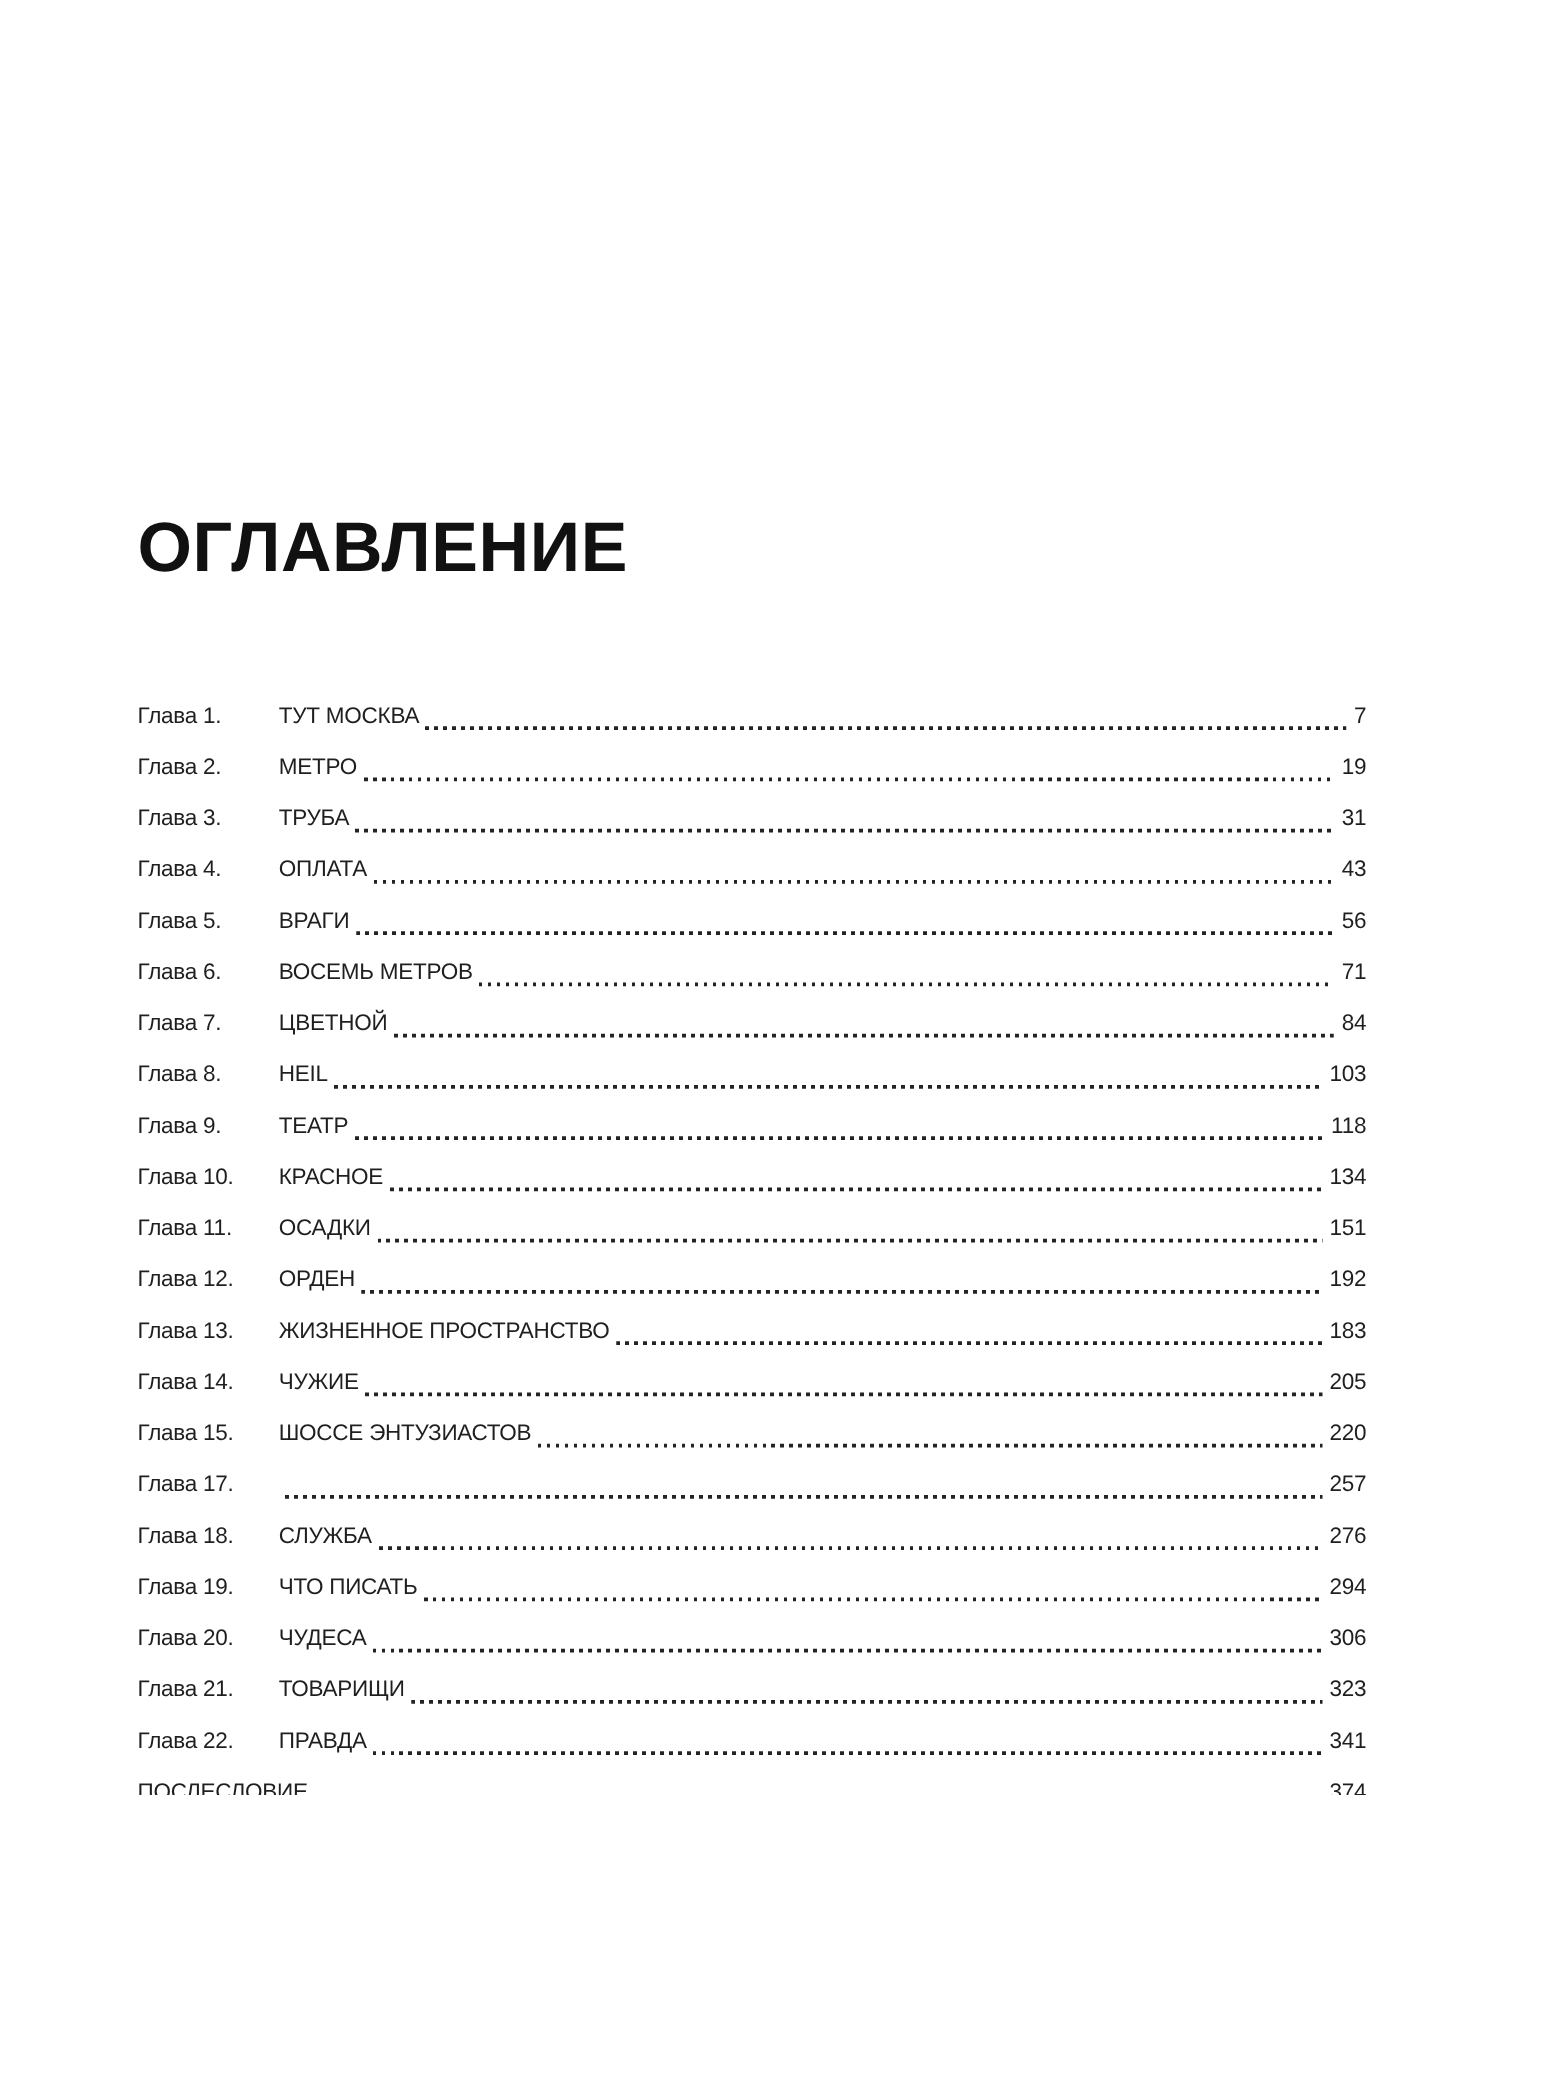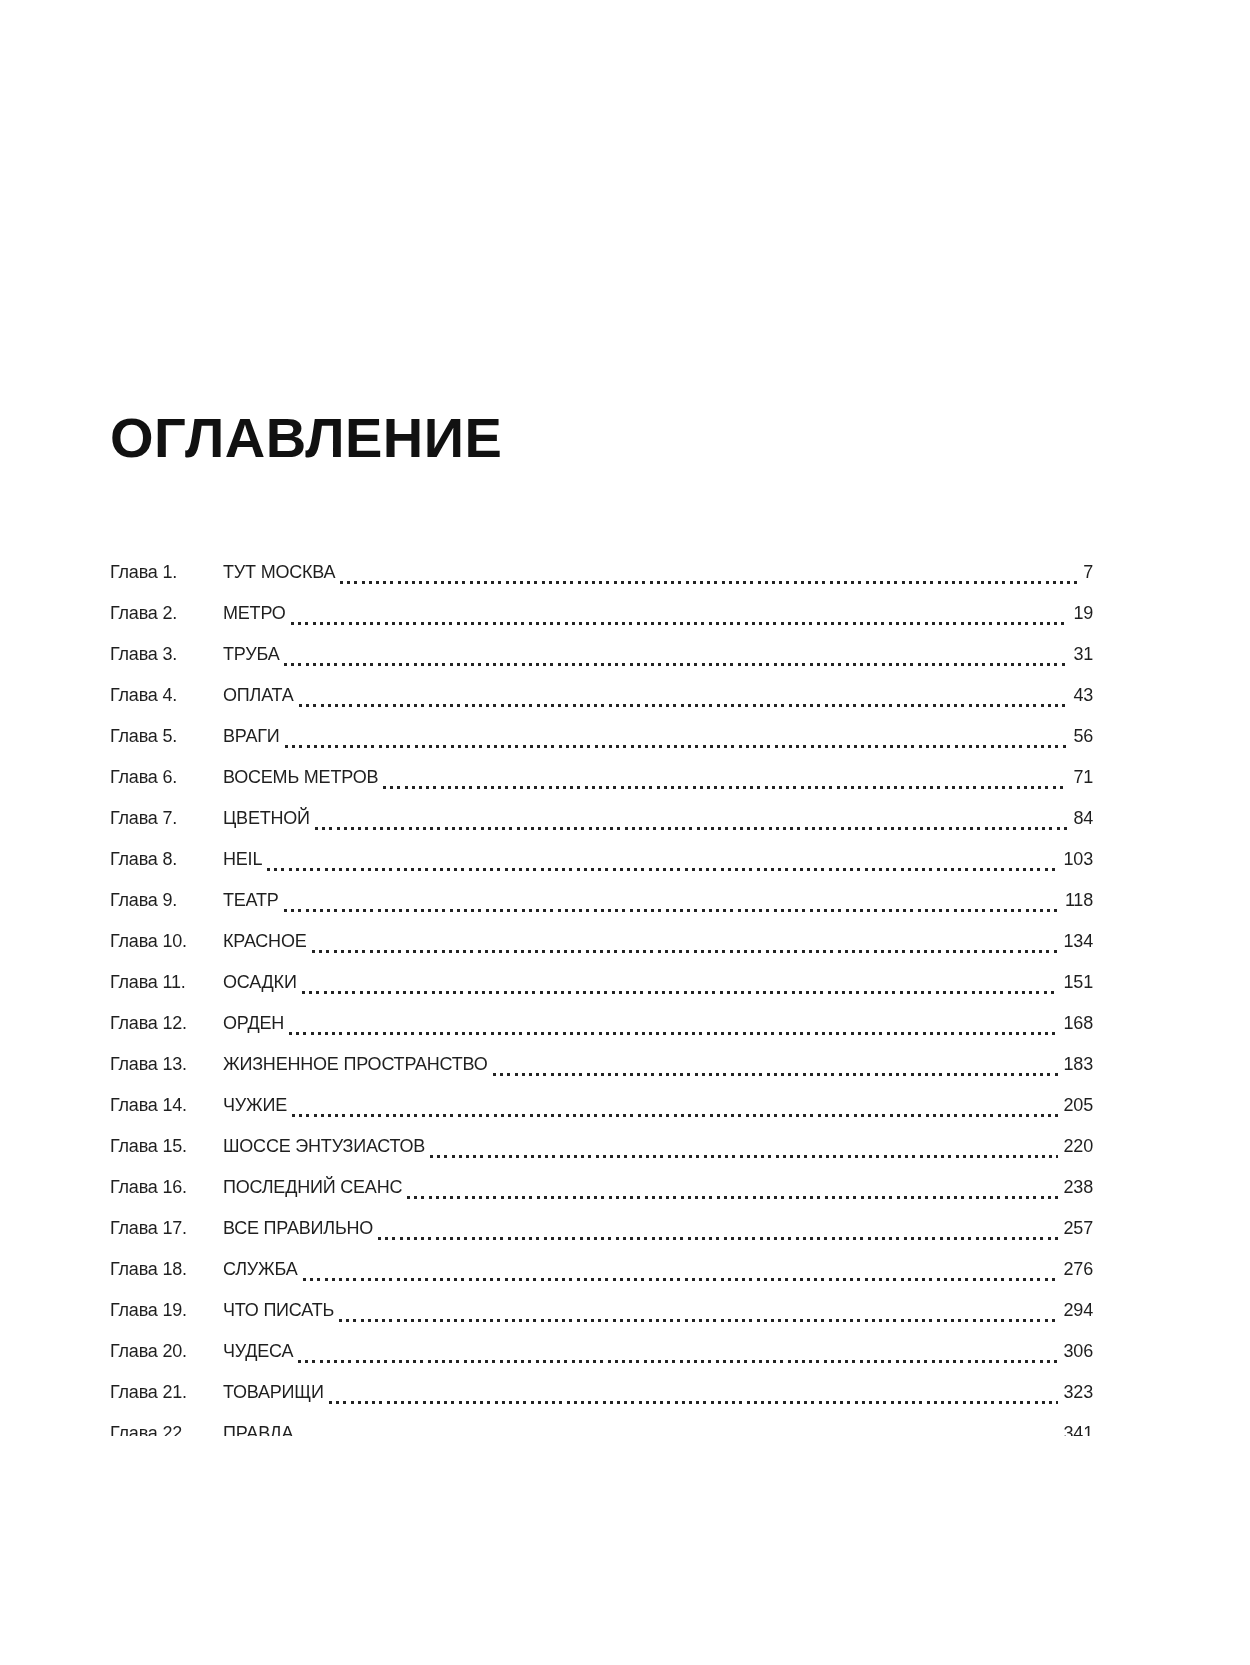--- a/index.html
+++ b/index.html
@@ -164,21 +164,21 @@
     <span class="toc-label">Глава 11.</span>
     <span class="toc-title">ОСАДКИ</span>
     <span class="toc-leader"></span>
     <span class="toc-page">151</span>
   </div>
 
   <div class="toc-row">
     <span class="toc-label">Глава 12.</span>
     <span class="toc-title">ОРДЕН</span>
     <span class="toc-leader"></span>
-    <span class="toc-page">168</span>
+    <span class="toc-page">192</span>
   </div>
 
   <div class="toc-row">
     <span class="toc-label">Глава 13.</span>
     <span class="toc-title">ЖИЗНЕННОЕ ПРОСТРАНСТВО</span>
     <span class="toc-leader"></span>
     <span class="toc-page">183</span>
   </div>
 
   <div class="toc-row">
@@ -188,30 +188,23 @@
     <span class="toc-page">205</span>
   </div>
 
   <div class="toc-row">
     <span class="toc-label">Глава 15.</span>
     <span class="toc-title">ШОССЕ ЭНТУЗИАСТОВ</span>
     <span class="toc-leader"></span>
     <span class="toc-page">220</span>
   </div>
 
-  <div class="toc-row">
-    <span class="toc-label">Глава 16.</span>
-    <span class="toc-title">ПОСЛЕДНИЙ СЕАНС</span>
-    <span class="toc-leader"></span>
-    <span class="toc-page">238</span>
-  </div>
 
   <div class="toc-row">
     <span class="toc-label">Глава 17.</span>
-    <span class="toc-title">ВСЕ ПРАВИЛЬНО</span>
     <span class="toc-leader"></span>
     <span class="toc-page">257</span>
   </div>
 
   <div class="toc-row">
     <span class="toc-label">Глава 18.</span>
     <span class="toc-title">СЛУЖБА</span>
     <span class="toc-leader"></span>
     <span class="toc-page">276</span>
   </div>

